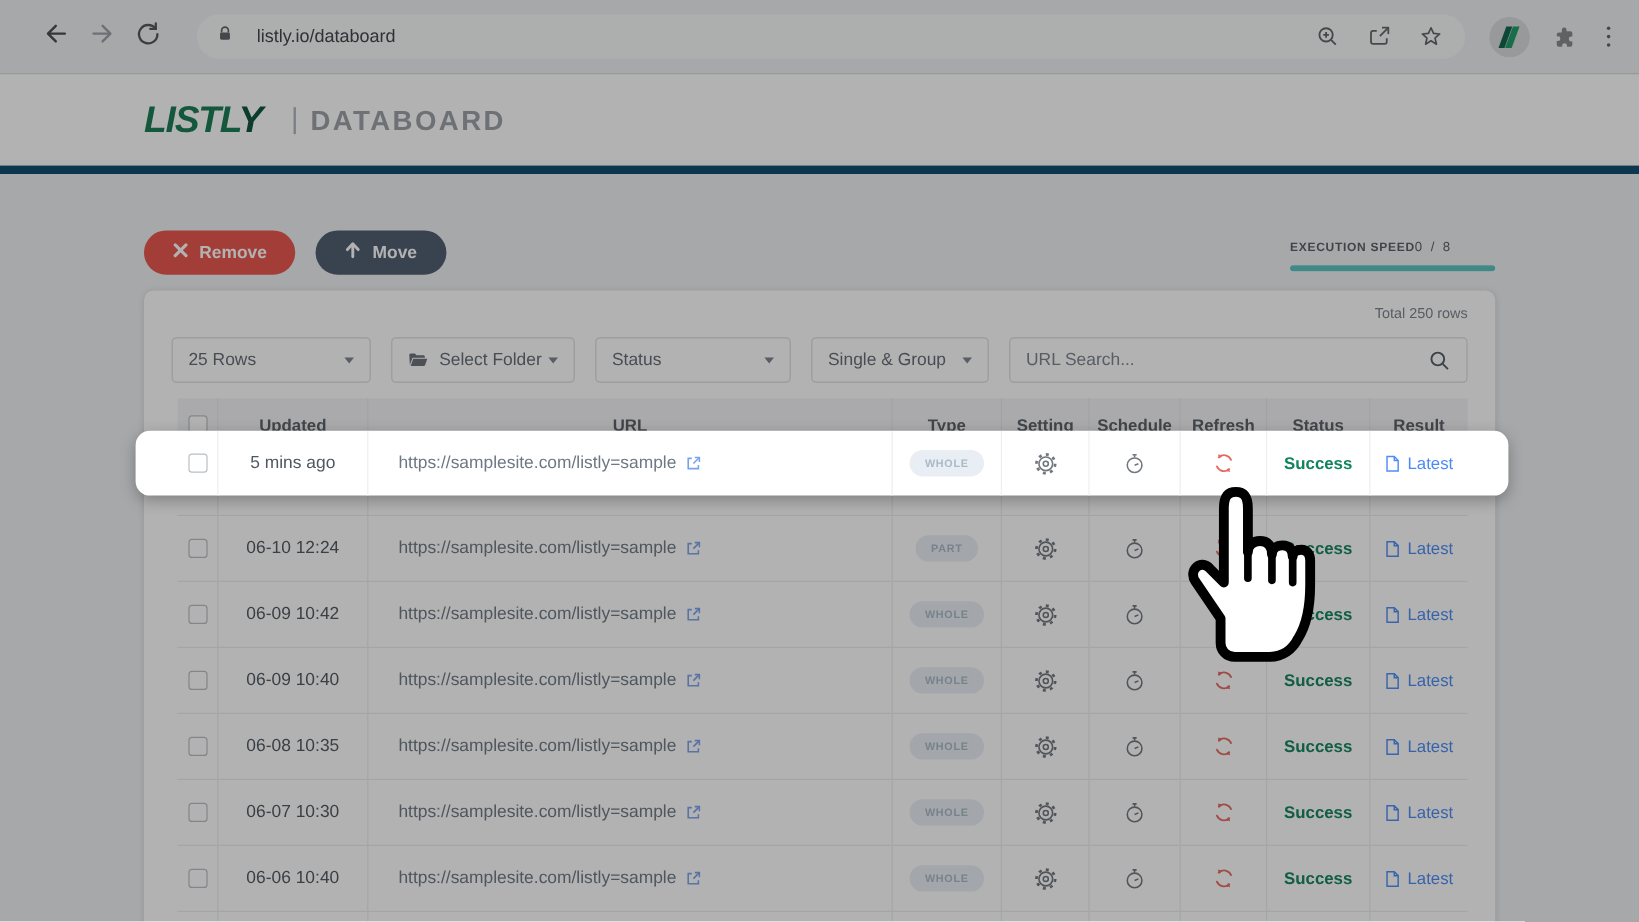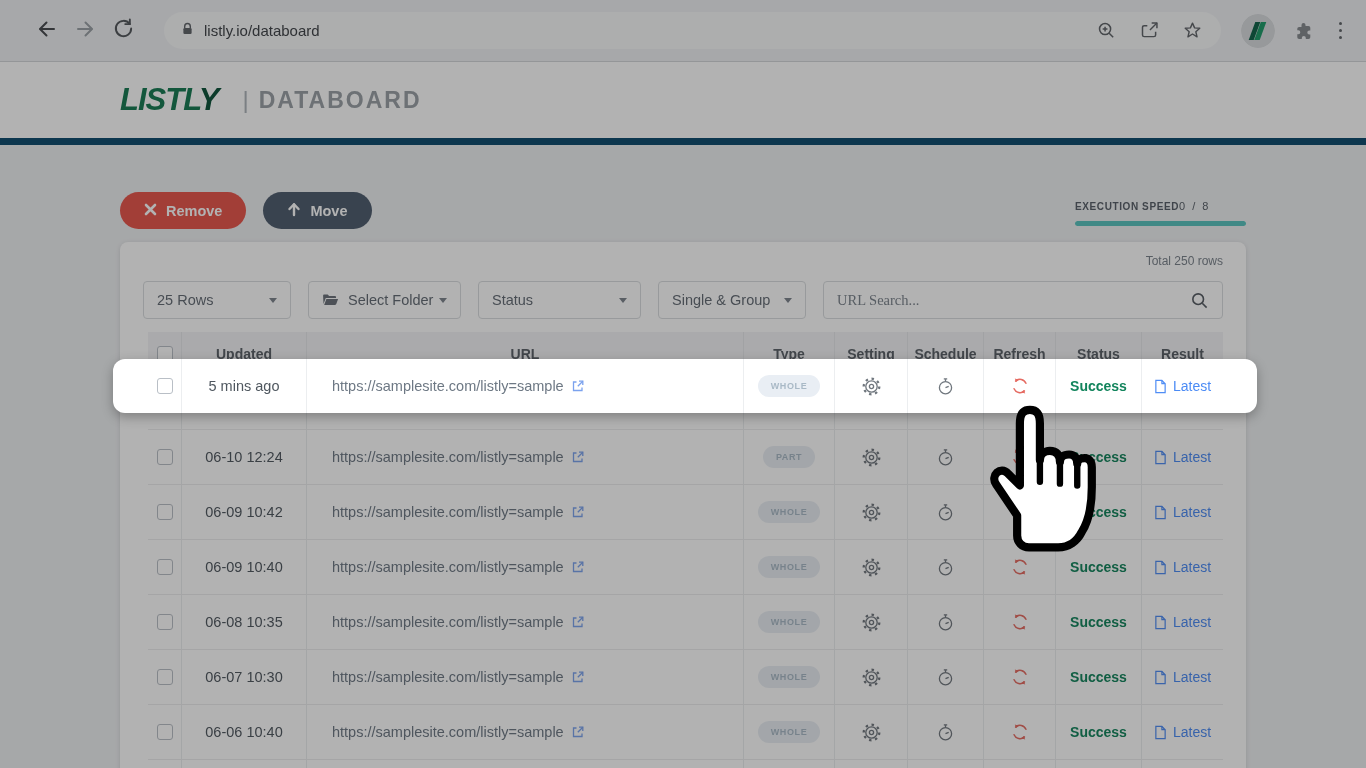--- a/index.html
+++ b/index.html
@@ -4,21 +4,21 @@
 <style>
   * { margin:0; padding:0; box-sizing:border-box; }
   html,body { width:1366px; height:768px; }
   body { font-family:"Liberation Sans", sans-serif; }
   .screen { position:relative; width:1366px; height:768px; overflow:hidden; background:#eef0f2; }
 
   
   .chrome { height:62px; background:#eff1f3; border-bottom:1px solid #d3d6d9; display:flex; align-items:center; padding:0 18px 0 28px; }
   .nav-btn { width:38px; height:38px; display:flex; align-items:center; justify-content:center; border-radius:50%; flex:0 0 auto; }
   .url-bar { flex:1; height:37px; margin:0 16px 0 22px; background:#f8f9fa; border-radius:19px; display:flex; align-items:center; padding:0 14px 0 16px; }
-  .url-text { font-size:15px; color:#3f4347; margin-left:9px; flex:1; }
+  .url-text { font-size:15px; color:#3f4347; margin-left:19px; flex:1; }
   .url-icons { display:flex; align-items:center; gap:22px; padding-right:4px; }
   .chrome-right { display:flex; align-items:center; gap:18px; padding-left:4px; }
   .ext-avatar { width:34px; height:34px; border-radius:50%; overflow:hidden; display:block; }
   .kebab { display:flex; flex-direction:column; gap:3.5px; padding:4px 6px; }
   .kebab span { width:3.5px; height:3.5px; border-radius:50%; background:#5f6368; }
 
   
   .site-header { height:83px; background:#ffffff; border-bottom:7px solid #0c4a6e; display:flex; align-items:center; padding-left:120px; }
   .logo { font-size:31px; font-weight:bold; font-style:italic; letter-spacing:-1px; }
   .logo-main { color:#157a52; }
@@ -37,23 +37,23 @@
   .exec-label { font-size:10px; font-weight:bold; letter-spacing:.6px; color:#565e67; }
   .exec-count { font-size:11px; color:#565e67; letter-spacing:2px; }
   .exec-bar { margin-top:9px; height:5px; border-radius:3px; background:#bfe4e2; overflow:hidden; }
   .exec-fill { height:100%; background:#58c3be; border-radius:3px; }
 
   
   .card { margin-top:13px; background:#fff; border-radius:8px 8px 0 0; box-shadow:0 1px 5px rgba(0,0,0,.12); padding:12px 23px 0; height:543px; }
   .total-rows { text-align:right; font-size:12px; color:#7a828b; height:25px; }
   .filters { display:flex; gap:17px; margin-top:2px; }
   .filter { height:38px; border:1px solid #d9dcdf; border-radius:4px; background:#fff; display:flex; align-items:center; padding:0 13px; font-size:14.5px; color:#636b74; cursor:pointer; }
-  .f-rows { width:148px; } .f-folder { width:153px; } .f-status { width:163px; } .f-group { width:148px; }
+  .f-rows { width:166px; } .f-folder { width:153px; } .f-status { width:163px; } .f-group { width:148px; }
   .f-search { flex:1; cursor:text; }
-  .f-search input { border:none; outline:none; flex:1; font-family:Liberation Serif, serif; font-size:14.5px; color:#636b74; background:transparent; }
+  .f-search input { border:none; outline:none; flex:1; font-family:Liberation Sans, sans-serif; font-size:14.5px; color:#636b74; background:transparent; }
   .f-search input::placeholder { color:#7b838c; }
   .caret { margin-left:auto; width:0; height:0; border-left:4.5px solid transparent; border-right:4.5px solid transparent; border-top:5.5px solid #7c838c; }
   .f-icon { margin-right:9px; display:flex; }
 
   
   .tbl { margin-left:5px; margin-top:13px; width:1075px; }
   .grid-row { display:grid; grid-template-columns:34px 125px 437px 91px 73px 76px 72px 86px 81px; align-items:stretch; }
   .cell { display:flex; align-items:center; justify-content:center; border-right:1px solid #ebedef; }
   .cell:last-child { border-right:none; }
   .thead { height:43px; background:#f3f4f6; }

